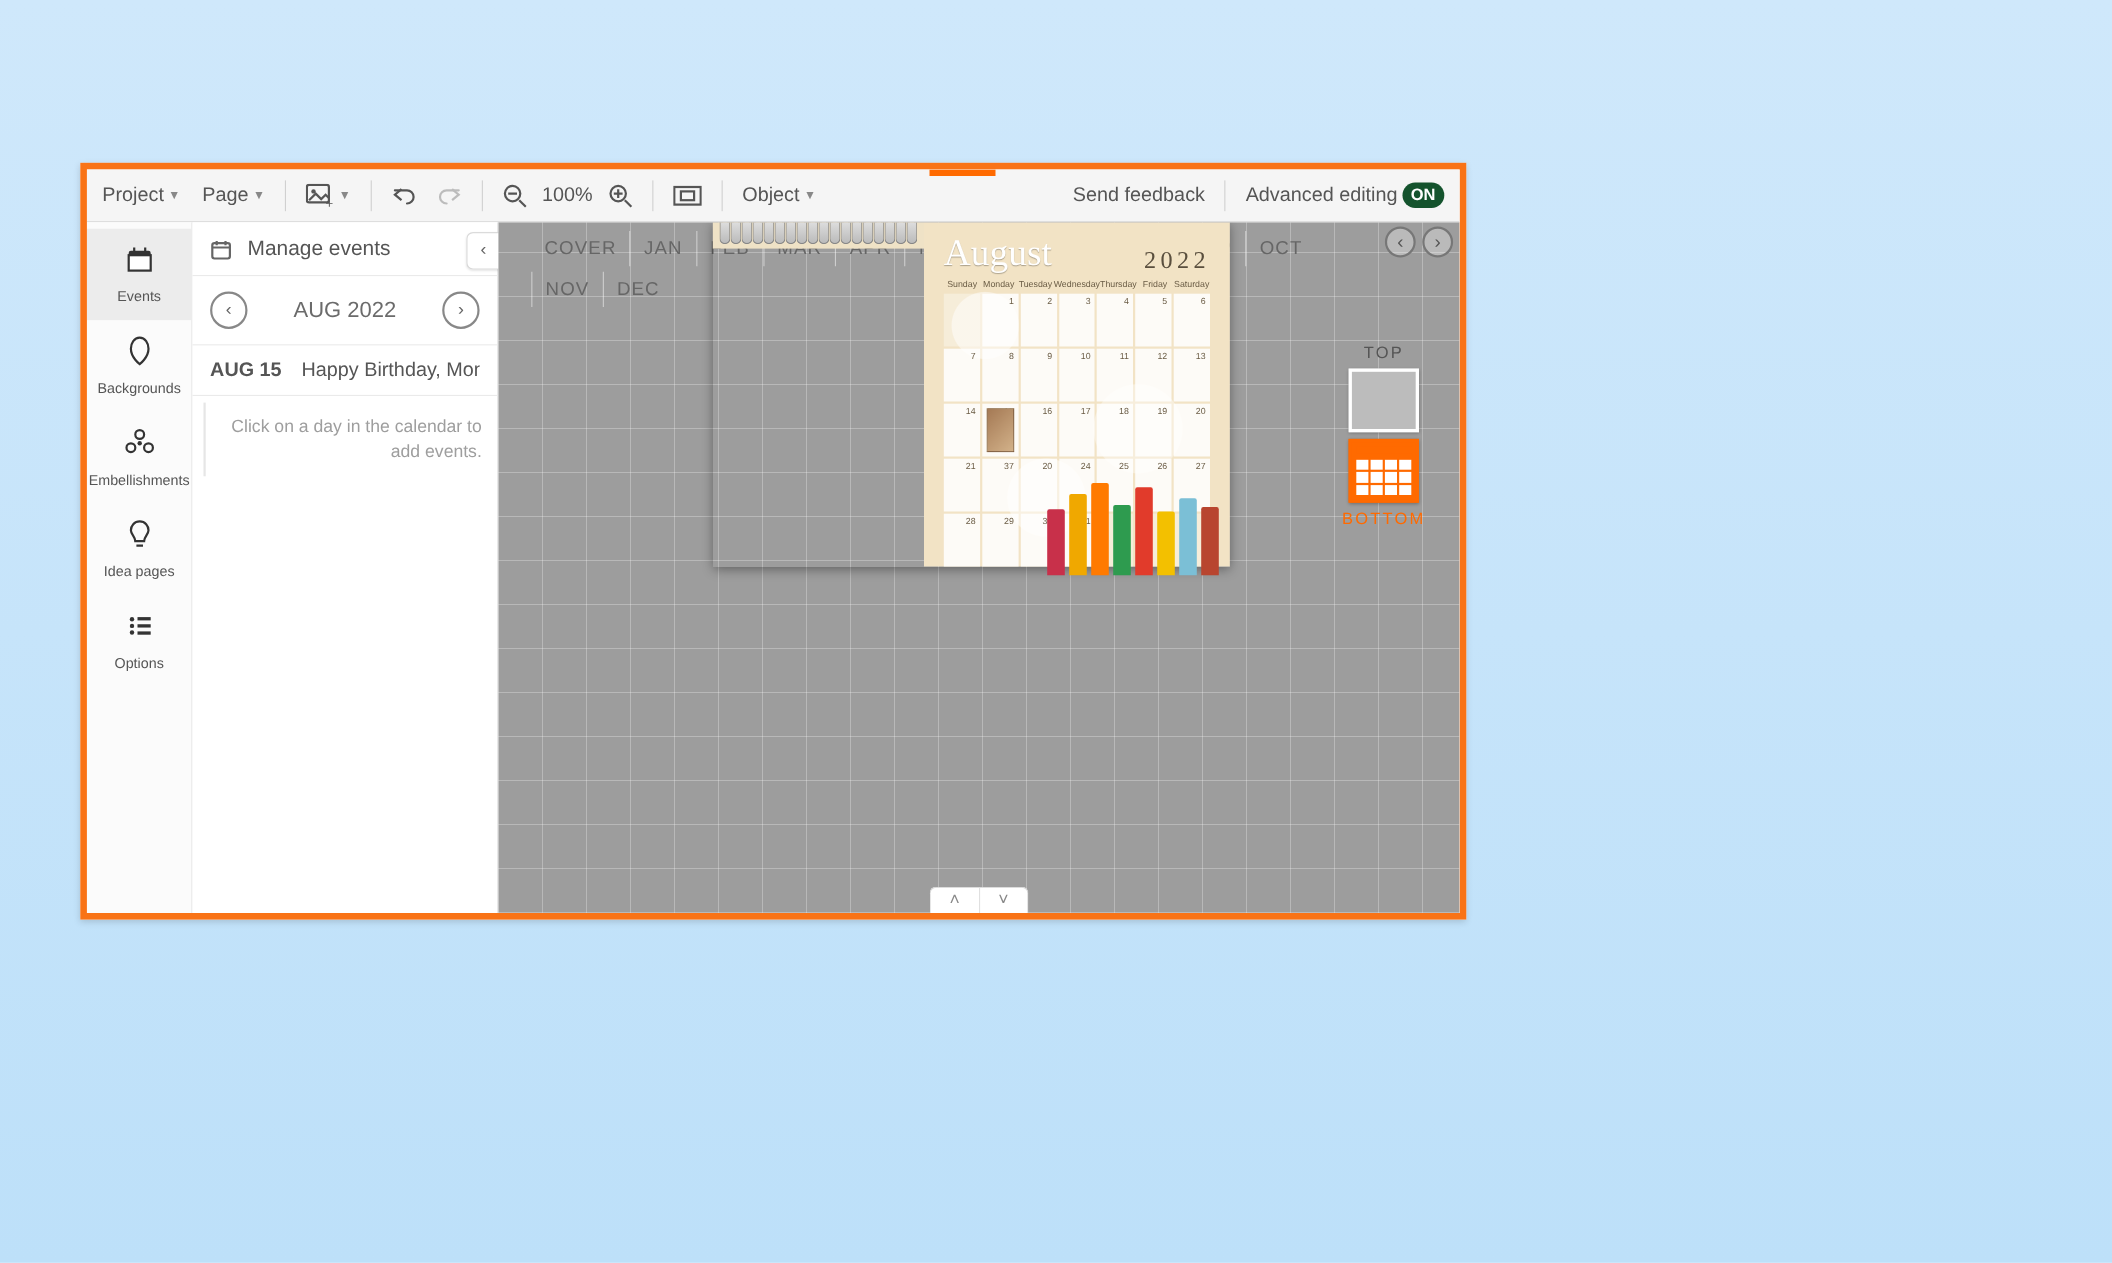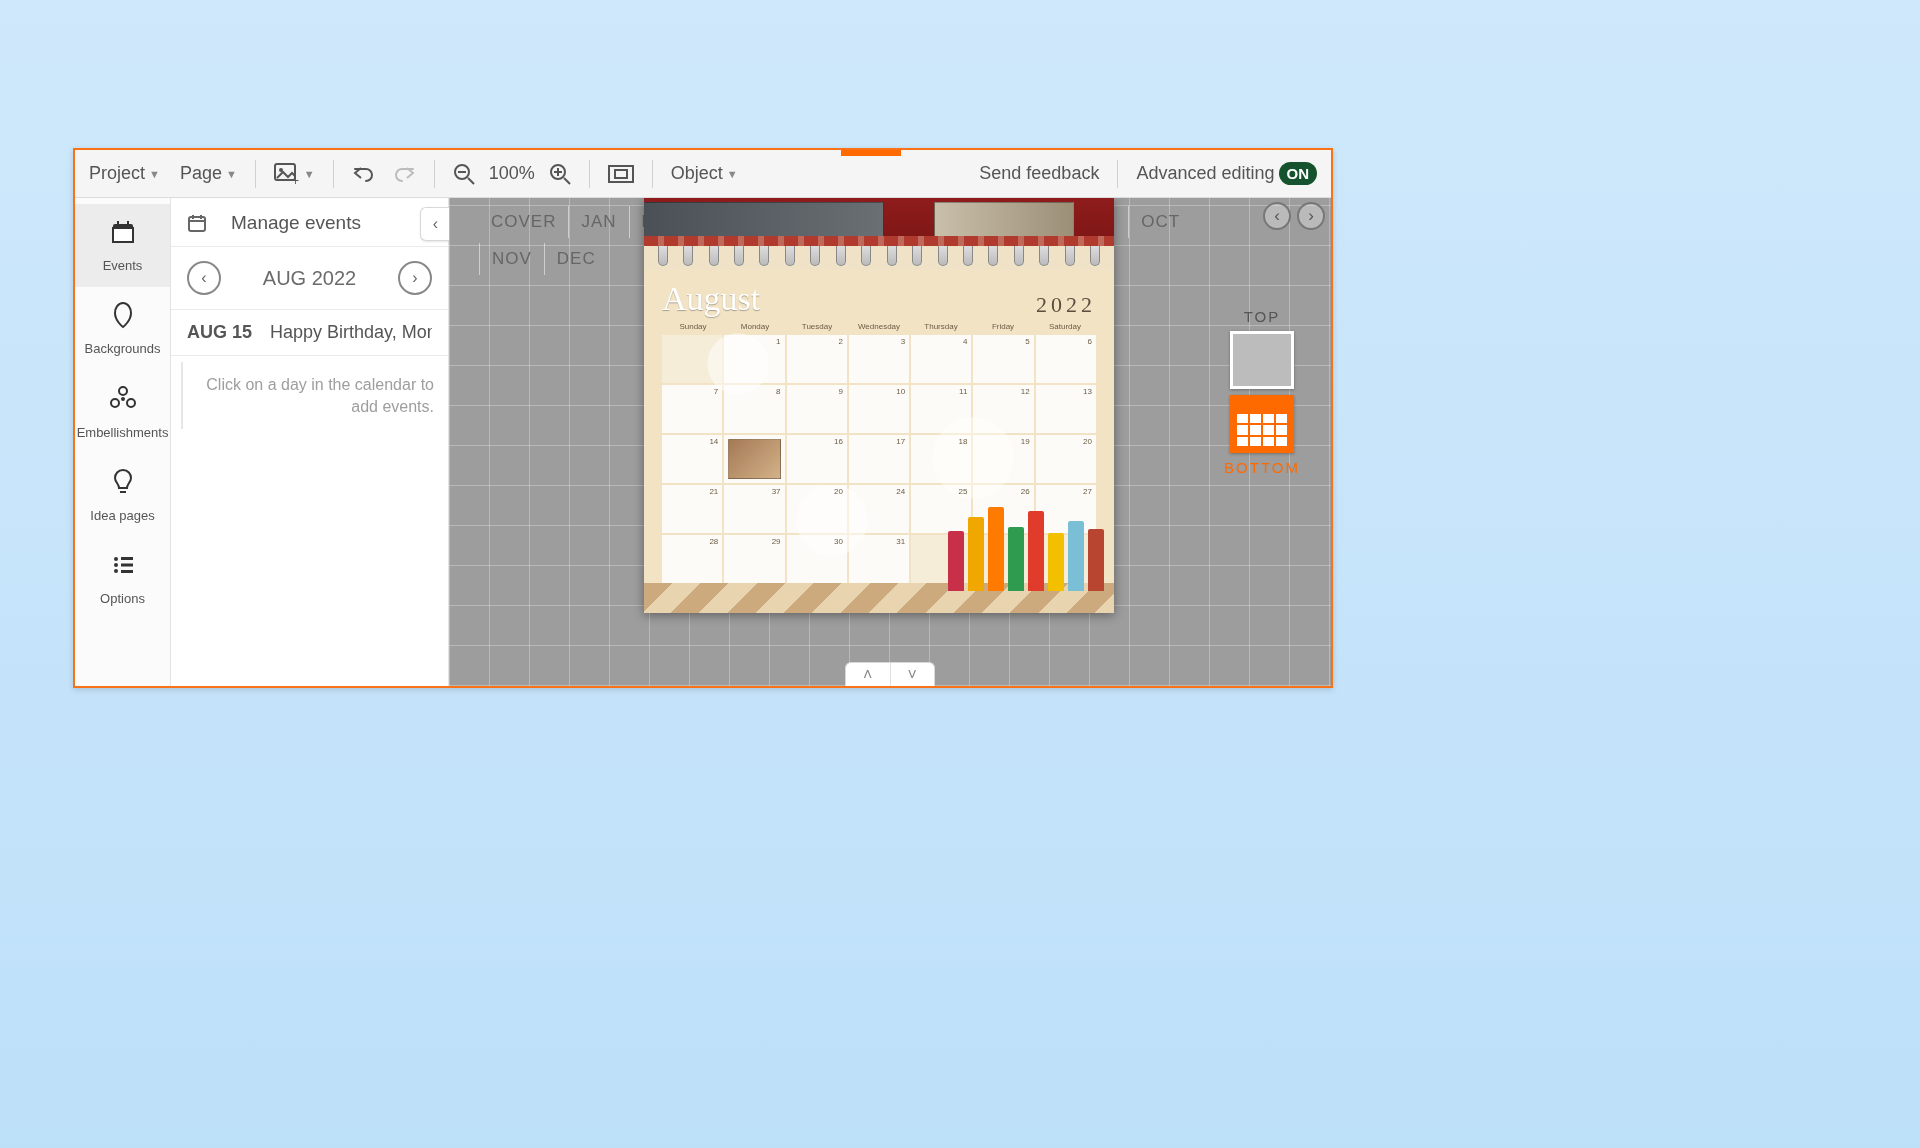--- a/index.html
+++ b/index.html
@@ -1,23 +1,23 @@
 <!DOCTYPE html>
 <html><head>
 <meta charset="utf-8">
 <style>
   * { box-sizing: border-box; margin: 0; padding: 0; font-family: Arial, Helvetica, sans-serif; }
   body { background: linear-gradient(#cfe8fb, #bde0f9); width: 1920px; height: 1148px; overflow: hidden; }
 
   .app-window {
     position: absolute;
     left: 73px; top: 148px;
-    width: 1260px; height: 540px;
+    width: 1260px; height: 688px;
     background: #fff;
-    border: 2px solid #f97316;
+    border: 6px solid #f97316;
     box-shadow: 0 2px 6px rgba(0,0,0,0.15);
     display: flex;
     flex-direction: column;
     overflow: hidden;
   }
 
   
   .top-marker {
     position: absolute;
     top: 0; left: 766px; width: 60px; height: 6px;
@@ -68,21 +68,21 @@
 
   
   .events-panel {
     width: 278px;
     background: #fff;
     border-right: 1px solid #e3e3e3;
     display: flex; flex-direction: column;
     position: relative;
   }
   .ev-head {
-    display: flex; gap: 24px;
+    display: flex; gap: 14px;
     padding: 14px 16px 12px 16px;
     color: #555; font-size: 19px;
     border-bottom: 1px solid #eaeaea;
   }
   .ev-collapse {
     position: absolute; right: -2px; top: 9px;
     width: 30px; height: 34px;
     border: 1px solid #d8d8d8; border-right: none;
     background: #fff;
     border-radius: 6px 0 0 6px;
@@ -155,21 +155,21 @@
     width: 28px; height: 28px; border: 2px solid #777; border-radius: 50%;
     display: flex; align-items: center; justify-content: center;
     color: #555; cursor: pointer; background: rgba(255,255,255,.3);
   }
 
   
   .cal-page {
     position: absolute;
     left: 195px; top: 0;
     width: 470px;
-    display: flex; flex-direction: column;
+    display: flex; flex-direction: row;
     box-shadow: 0 2px 10px rgba(0,0,0,.4);
   }
   .cal-top-strip {
     height: 48px;
     background: #8f1c1c;
     background-image: linear-gradient(#8f1c1c,#7c1515);
     position: relative;
     overflow: hidden;
   }
   .cal-top-strip .ph {

